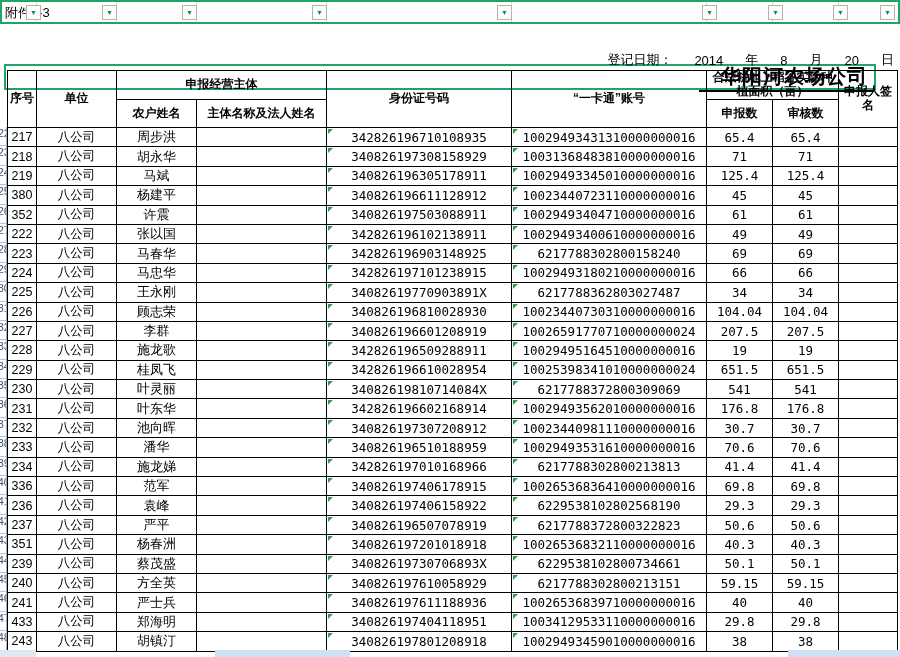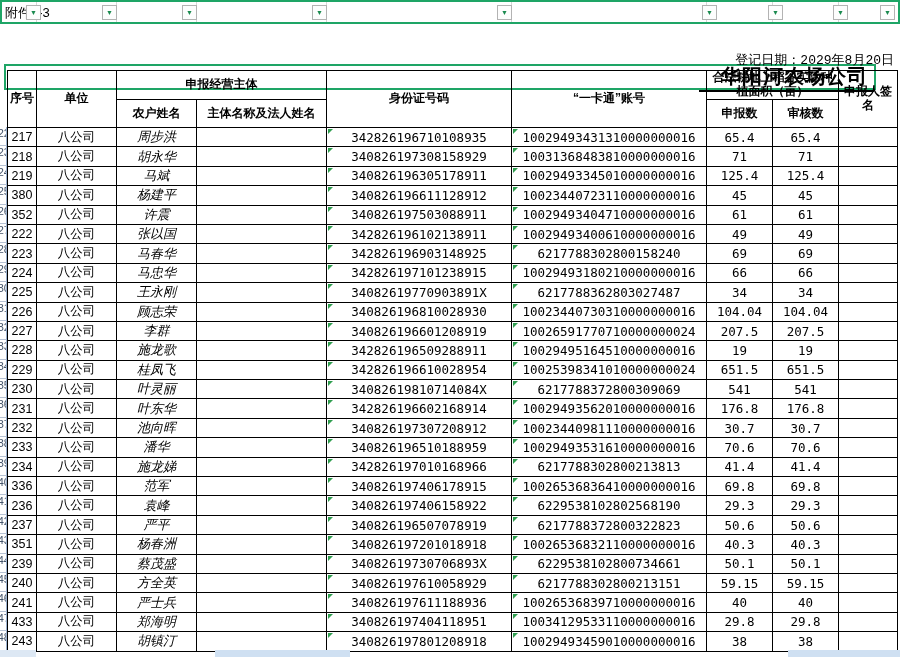--- a/index.html
+++ b/index.html
@@ -21,36 +21,36 @@
     border:1px solid #b3b3b3;color:#1a8a4f;font-size:7px;line-height:13px;text-align:center;
     cursor:pointer;}
   
   .title-box{position:absolute;left:4px;top:24px;width:868px;height:22px;
     border:2px solid var(--green);background:#fff;display:flex;align-items:center;justify-content:flex-end;
     font-weight:bold;font-size:20px;letter-spacing:1px;white-space:nowrap;margin-top:40px;}
   .title-u{border-bottom:2px solid #000;padding:0 6px 0 22px;}
   .title-rest{margin-left:10px;}
   
   .date-row{position:absolute;top:50px;right:6px;height:20px;display:flex;align-items:center;
-    gap:0;font-size:13px;font-family:Liberation Mono, monospace;}
+    gap:22px;font-size:13px;}
   
   .sliver{position:absolute;left:0;top:127px;width:7px;}
   .sliver div{height:18.4px;border-bottom:1px solid #b6c2d4;border-right:1px solid #9db3d1;
     font-size:11px;color:#44546a;overflow:hidden;direction:rtl;white-space:nowrap;}
   .sliver div span{margin-right:-4px;}
   
   table{position:absolute;left:7px;top:70px;width:890px;border-collapse:collapse;table-layout:fixed;}
   th,td{border:1px solid var(--black);padding:0;text-align:center;vertical-align:middle;
     overflow:hidden;white-space:nowrap;}
   thead th{font-size:12px;font-weight:bold;white-space:normal;line-height:1.15;}
   thead tr.h1{height:29px;} thead tr.h2{height:28px;}
   tbody tr{height:19.4px;}
   td{font-size:12.5px;position:relative;}
   td.c4,td.c5,td.c6,td.c7{font-family:"DejaVu Sans Mono",monospace;font-size:12.5px;}
-  td.c2{font-size:13px;font-style:italic;}
+  td.c2{font-size:13px;}
   td.tri::before{content:"";position:absolute;left:1px;top:1px;
     border-top:5px solid #2f9e4f;border-right:5px solid transparent;}
   
   col.w0{width:29px}col.w1{width:80px}col.w2{width:80px}col.w3{width:130px}
   col.w4{width:185px}col.w5{width:195px}col.w6{width:66px}col.w7{width:66px}col.w8{width:59px}
   
   .artifact{position:absolute;height:7px;bottom:0;}
 </style>
 </head>
 <body>
@@ -77,21 +77,21 @@
     <span class="filter-btn" style="left:831px">▼</span>
     <span class="filter-btn" style="left:878px">▼</span>
   </div>
 
   <div class="title-box">
     <span class="title-u">华阳河农场公司</span>
   </div>
 
   <div class="date-row">
     <span>登记日期：</span>
-    <span>2029</span>
+    <span>2014</span>
     <span>年</span>
     <span>8</span>
     <span>月</span>
     <span>20</span>
     <span>日</span>
   </div>
 
   <div class="sliver" id="sliver">
       <div><span>22</span></div>
       <div><span>23</span></div>

